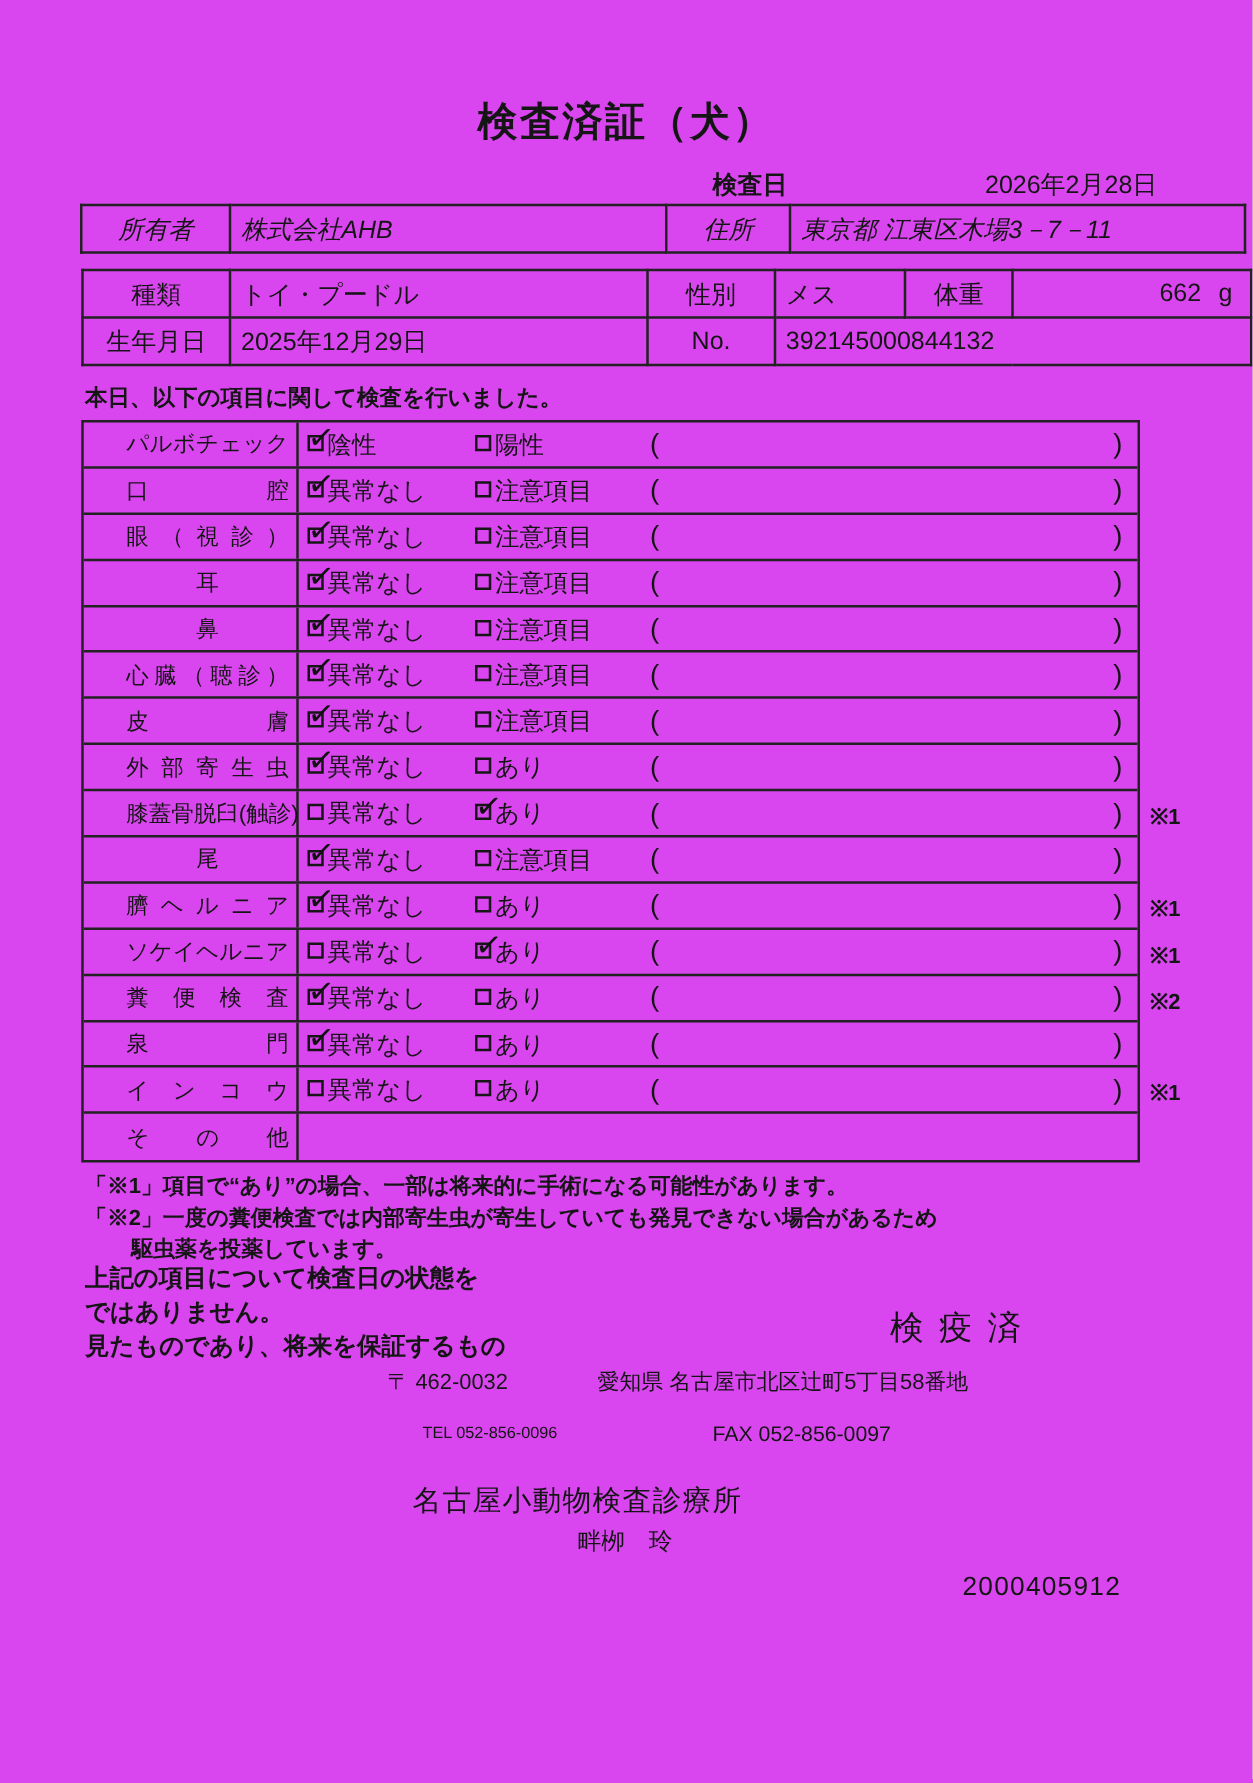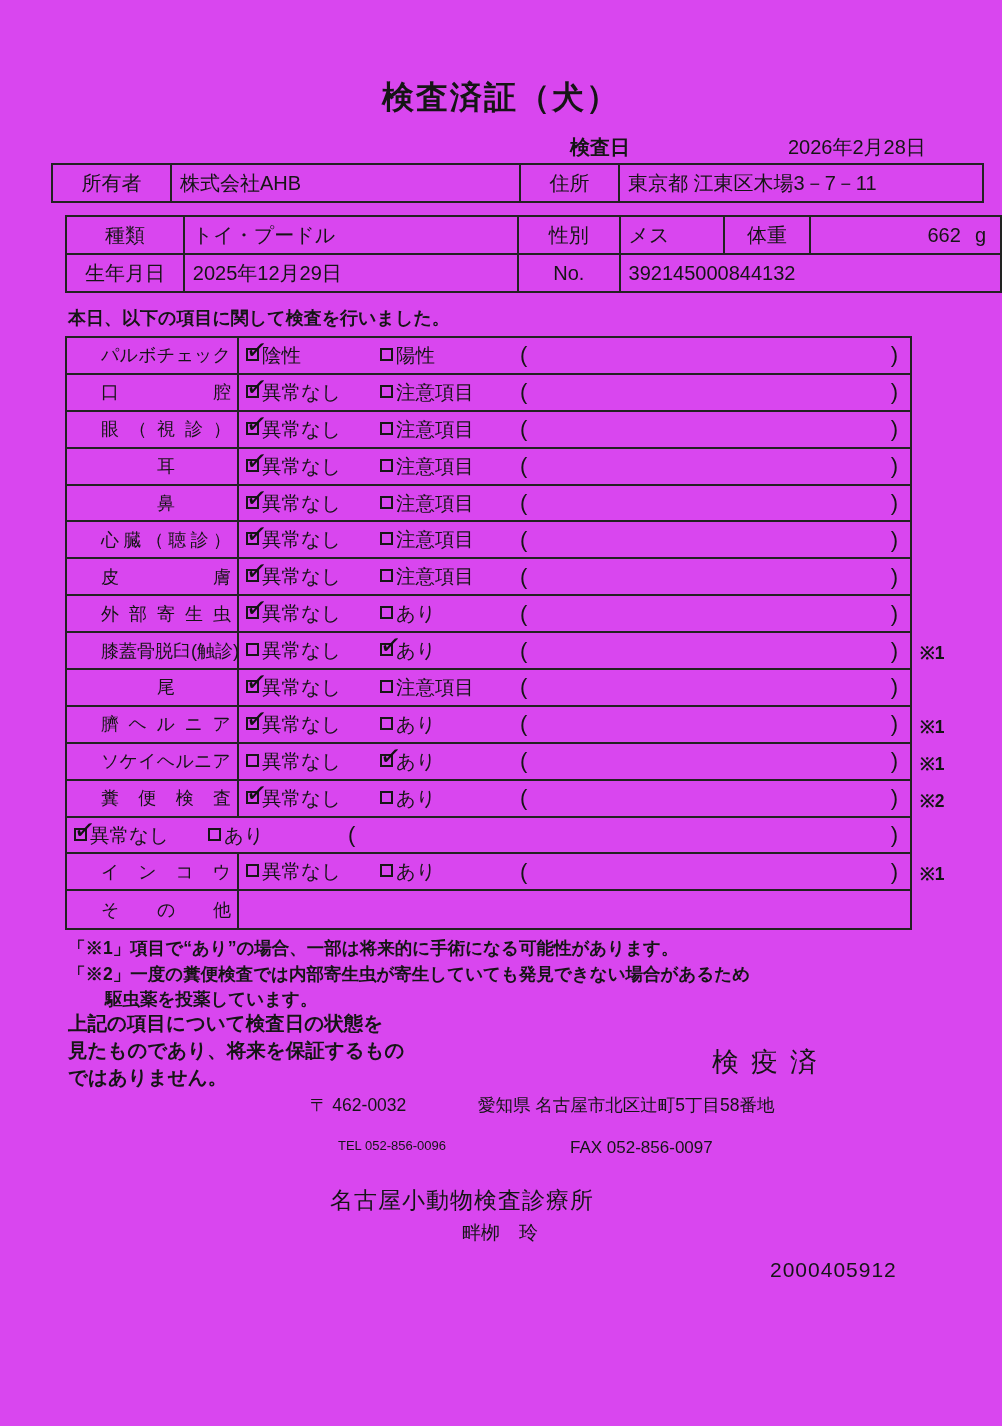--- a/index.html
+++ b/index.html
@@ -19,21 +19,21 @@
   .insp-date-label { top:134px; left:570px; font-size:20px; font-weight:600; }
   .insp-date-value { top:134px; left:788px; font-size:20px; }
 
   
   table.info { border-collapse:collapse; table-layout:fixed; }
   table.info td {
     border:2px solid #222; font-size:20px; padding:0 8px;
     height:36px; overflow:hidden; white-space:nowrap;
   }
   td.lbl { text-align:center; padding:0 2px; font-weight:500; }
-  .owner-tbl { top:163px; left:51px; }
+  .owner-tbl { top:163px; left:64px;font-style:italic; }
   .animal-tbl { top:215px; left:65px; }
   .weight-cell { text-align:right; }
   .weight-cell .unit { display:inline-block; margin-left:14px; padding-right:6px; }
 
   
   .intro { top:306px; left:68px; font-size:18px; font-weight:600; }
 
   
   .check-table {
     top:336px; left:65px; width:847px;
@@ -401,20 +401,23 @@
           </span>
         <span class="parens">
             <span>(</span>
             <span>)</span>
           </span>
       </div>
       <span class="rnote">※2</span>
     </div>
 
     <div class="crow">
+      <div class="clabel">
+          <span class="jl">泉門</span>
+        </div>
       <div class="crest">
         <span class="opt o1">
             <span class="cb" data-checked="true"></span>
             <span>異常なし</span>
           </span>
         <span class="opt o2">
             <span class="cb" data-checked="false"></span>
             <span>あり</span>
           </span>
         <span class="parens">
@@ -454,22 +457,22 @@
     </div>
 
   </div>
 
   <div class="abs note1">「※1」項目で“あり”の場合、一部は将来的に手術になる可能性があります。</div>
   <div class="abs note2">「※2」一度の糞便検査では内部寄生虫が寄生していても発見できない場合があるため</div>
   <div class="abs note2b">駆虫薬を投薬しています。</div>
 
   <div class="abs disclaimer">
     <div>上記の項目について検査日の状態を</div>
+    <div>ではありません。</div>
     <div>見たものであり、将来を保証するもの</div>
-    <div>ではありません。</div>
   </div>
   <div class="abs stamp">検疫済</div>
   <div class="abs postal">〒 462-0032</div>
   <div class="abs clinic-addr">愛知県 名古屋市北区辻町5丁目58番地</div>
   <div class="abs tel">TEL 052-856-0096</div>
   <div class="abs fax">FAX 052-856-0097</div>
   <div class="abs clinic-name">名古屋小動物検査診療所</div>
   <div class="abs vet-name">畔栁　玲</div>
   <div class="abs serial">2000405912</div>
 

